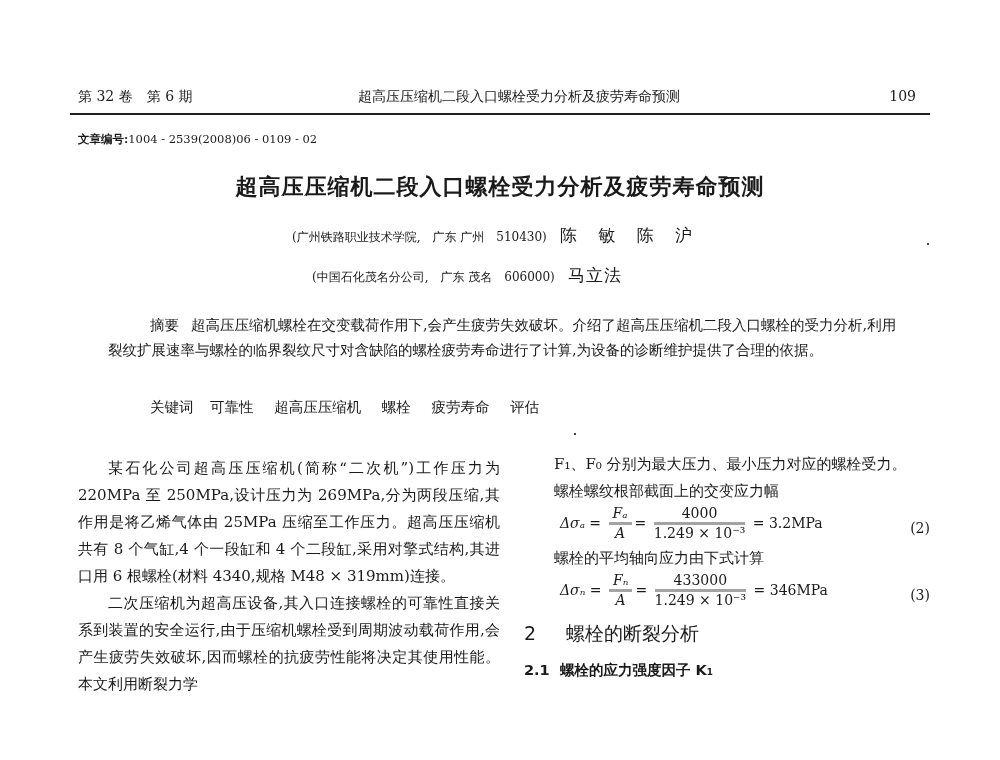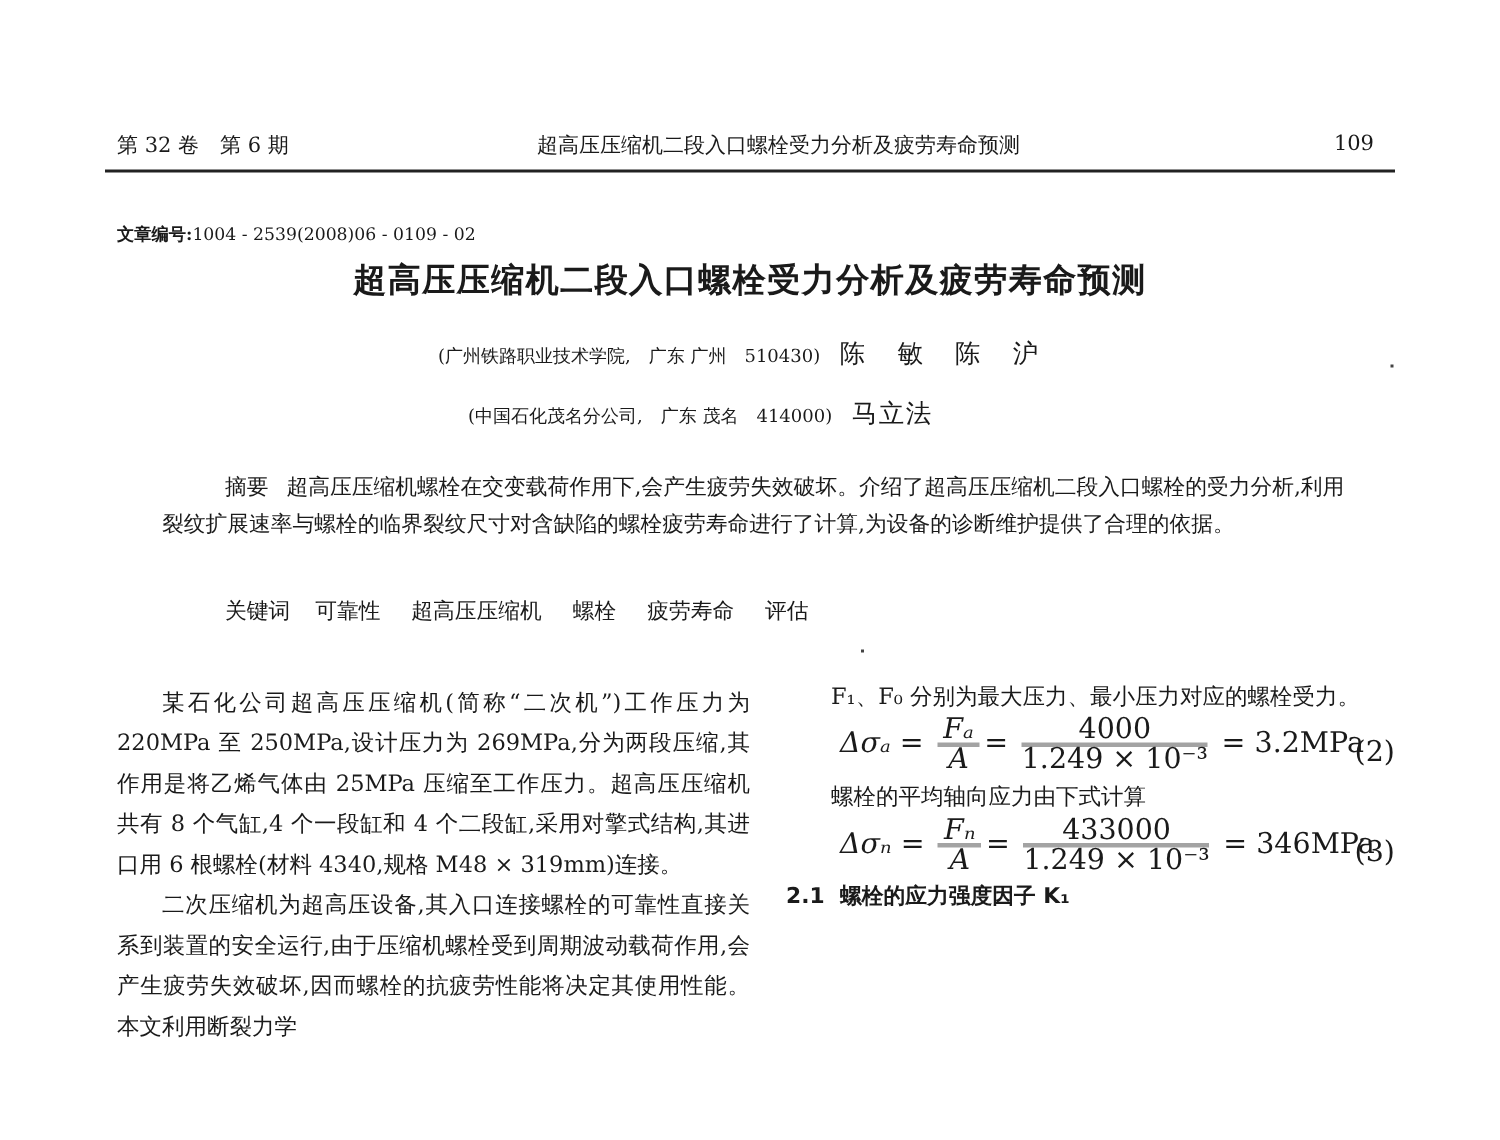--- a/index.html
+++ b/index.html
@@ -4,38 +4,38 @@
 <style>
   html, body { margin: 0; padding: 0; background: #ffffff; }
   body { width: 1000px; height: 760px; overflow: hidden; position: relative;
          font-family: "DejaVu Serif", "Liberation Serif", serif; color: #1a1a1a; }
   .abs { position: absolute; }
   .running-header { left: 78px; top: 88px; width: 838px; height: 22px; font-size: 14px; }
   .running-header .left { position: absolute; left: 0; top: 0; }
   .running-header .center { position: absolute; left: 280px; top: 0; }
   .running-header .right { position: absolute; right: 0; top: 0; }
   .header-rule { left: 70px; top: 113px; width: 860px; height: 0; border-top: 2px solid #222; }
-  .article-no { left: 78px; top: 149px; font-size: 11.5px; font-weight: bold; }
+  .article-no { left: 78px; top: 132px; font-size: 11.5px; font-weight: bold; }
   .article-no span.val { font-weight: normal; }
   .title { left: 0; top: 172px; width: 1000px; text-align: center; font-size: 22px; font-weight: bold;
            font-family: "DejaVu Sans", "Liberation Sans", sans-serif; letter-spacing: 1px; }
   .affil { font-size: 12px; }
   .author { font-size: 17px; letter-spacing: 8px; margin-left: 8px; }
   .affil-line { position: absolute; white-space: nowrap; }
   .abstract { left: 108px; top: 313px; width: 800px; font-size: 14.5px; line-height: 25px; }
   .abstract .indent { display: inline-block; width: 42px; }
   .lbl { font-weight: normal; font-family: "DejaVu Sans", "Liberation Sans", sans-serif; margin-right: 12px; }
   .keywords { left: 150px; top: 398px; font-size: 14.5px; }
   .keywords .kw { margin-right: 16px; }
   .col { font-size: 15px; line-height: 27px; }
   .col-left { left: 78px; top: 455px; width: 422px; }
   .col-right { left: 524px; top: 451px; width: 420px; }
   .sec-h { font-family: "DejaVu Sans", "Liberation Sans", sans-serif; font-size: 20px; margin: 0 0 14px 28px; }
   .para { text-indent: 30px; margin: 0; text-align: justify; }
-  .eq { position: relative; height: 40px; font-size: 19px; }
+  .eq { position: relative; height: 40px; font-size: 14px; }
   .frac { display: inline-block; vertical-align: middle; text-align: center; margin: 0 3px; }
   .frac .num { display: block; border-bottom: 3px solid #a3a3a3; padding: 0 4px; line-height: 17px; }
   .frac .den { display: block; line-height: 17px; }
   .eq .body { position: absolute; left: 36px; top: 0; white-space: nowrap; }
   .eq .num-label { position: absolute; right: 14px; top: 10px; }
   .sec2 { font-family: "DejaVu Sans", "Liberation Sans", sans-serif; font-size: 19px; margin: 8px 0 10px 0; }
   .sec2 .n { display: inline-block; width: 42px; }
   .sub21 { font-weight: bold; font-family: "DejaVu Sans", "Liberation Sans", sans-serif; font-size: 14.5px; margin: 0 0 2px 0; }
   .sub21 .n { display: inline-block; width: 36px; }
   .dot { width: 2px; height: 2px; background: #444; }
@@ -54,21 +54,21 @@
   <span>文章编号:</span><span class="val">1004 - 2539(2008)06 - 0109 - 02</span>
 </div>
 
 <div class="abs title">超高压压缩机二段入口螺栓受力分析及疲劳寿命预测</div>
 
 <div class="affil-line" style="left:292px; top:224px;">
   <span class="affil">(广州铁路职业技术学院,　广东 广州　510430)</span>
   <span class="author">陈 敏 陈 沪</span>
 </div>
 <div class="affil-line" style="left:312px; top:264px;">
-  <span class="affil">(中国石化茂名分公司,　广东 茂名　414000)</span>
+  <span class="affil">(中国石化茂名分公司,　广东 茂名　606000)</span>
   <span class="author" style="letter-spacing:1px">马立法</span>
 </div>
 <div class="abs dot" style="left:927px; top:243px;"></div>
 
 <div class="abs abstract">
   <span class="indent"></span><span class="lbl">摘要</span><span>超高压压缩机螺栓在交变载荷作用下,会产生疲劳失效破坏。介绍了超高压压缩机二段入口螺栓的受力分析,利用裂纹扩展速率与螺栓的临界裂纹尺寸对含缺陷的螺栓疲劳寿命进行了计算,为设备的诊断维护提供了合理的依据。</span>
 </div>
 
 <div class="abs keywords">
   <span class="lbl">关键词</span>
@@ -80,20 +80,21 @@
 </div>
 <div class="abs dot" style="left:574px; top:433px;"></div>
 
 <div class="abs col col-left">
   <p class="para">某石化公司超高压压缩机(简称“二次机”)工作压力为 220MPa 至 250MPa,设计压力为 269MPa,分为两段压缩,其作用是将乙烯气体由 25MPa 压缩至工作压力。超高压压缩机共有 8 个气缸,4 个一段缸和 4 个二段缸,采用对擎式结构,其进口用 6 根螺栓(材料 4340,规格 M48 × 319mm)连接。</p>
   <p class="para">二次压缩机为超高压设备,其入口连接螺栓的可靠性直接关系到装置的安全运行,由于压缩机螺栓受到周期波动载荷作用,会产生疲劳失效破坏,因而螺栓的抗疲劳性能将决定其使用性能。本文利用断裂力学</p>
 </div>
 
 <div class="abs col col-right">
   <p class="para">F₁、F₀ 分别为最大压力、最小压力对应的螺栓受力。</p>
+  <p class="para">螺栓螺纹根部截面上的交变应力幅</p>
 
   <div class="eq">
     <span class="body">
       <i>Δσₐ =</i>
       <span class="frac"><i class="num">Fₐ</i><i class="den">A</i></span>=
       <span class="frac"><span class="num">4000</span><span class="den">1.249 × 10⁻³</span></span>
       <span>= 3.2MPa</span>
     </span>
     <span class="num-label">(2)</span>
   </div>
@@ -103,16 +104,19 @@
   <div class="eq">
     <span class="body">
       <i>Δσₙ =</i>
       <span class="frac"><i class="num">Fₙ</i><i class="den">A</i></span>=
       <span class="frac"><span class="num">433000</span><span class="den">1.249 × 10⁻³</span></span>
       <span>= 346MPa</span>
     </span>
     <span class="num-label">(3)</span>
   </div>
 
+  <div class="sec2">
+    <span class="n">2</span><span>螺栓的断裂分析</span>
+  </div>
   <div class="sub21">
     <span class="n">2.1</span><span>螺栓的应力强度因子 K₁</span>
   </div>
 </div>
 
 </body></html>

